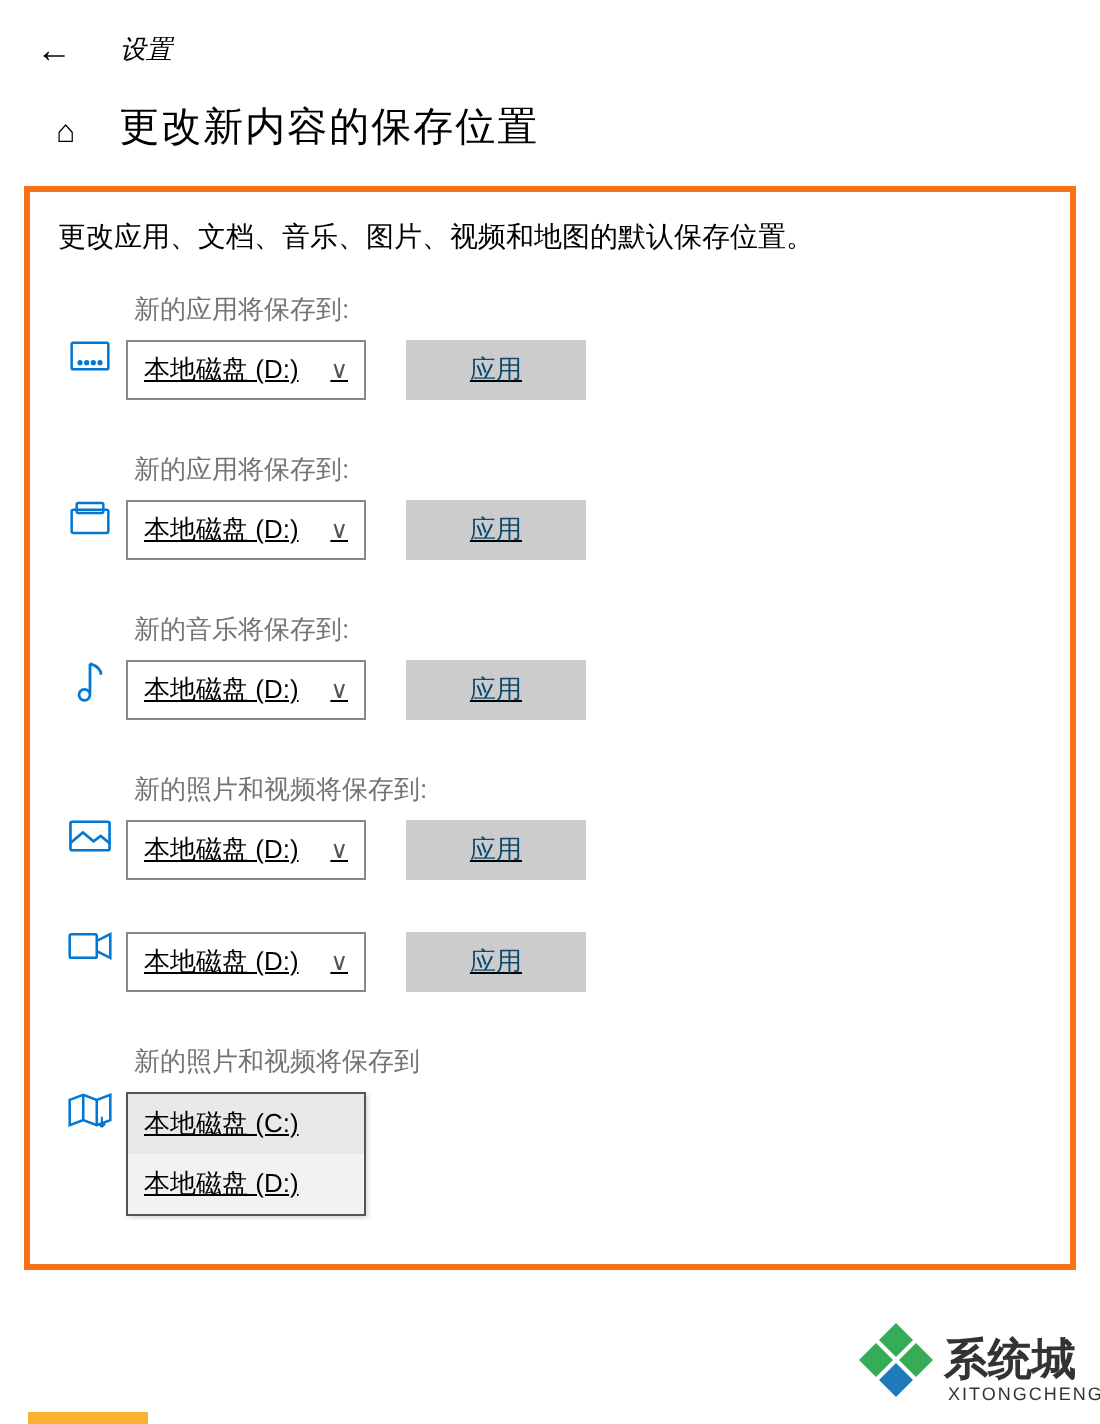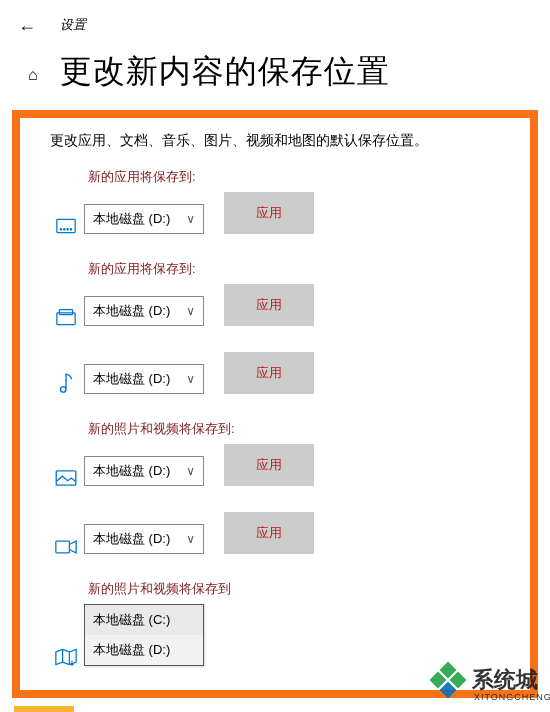--- a/index.html
+++ b/index.html
@@ -25,45 +25,46 @@
     margin-right: 24px;
     cursor: pointer;
   }
   .topbar-title { font-size: 13px; font-style: italic; }
   .heading-row {
     display: flex;
     align-items: center;
     padding: 10px 18px 8px 28px;
   }
   .home-icon { font-size: 16px; margin-right: 22px; margin-top:6px;}
-  .page-title { font-size: 32px; font-weight: 500; letter-spacing: 1px;}
+  .page-title { font-size: 20px; font-weight: 500; letter-spacing: 1px;}
   .red-box {
-    border: 8px solid #f97316;
+    border: 3px solid #f97316;
     margin: 8px 12px 0 12px;
-    padding: 14px 10px 20px 26px;
+    padding: 14px 10px 20px 10px;
     position: relative;
   }
   .subtitle {
     font-size: 14px;
     margin-bottom: 18px;
     padding-left: 4px;
   }
   .section {
     margin-bottom: 26px;
     margin-left: 2px;
   }
   .section-label {
     font-size: 13px;
-    color: #7f1d1d;
+    color: #737373;
     margin-bottom: 6px;
     margin-left: 40px;
   }
   .row {
     display: flex;
-    align-items: flex-end;
+    align-items: flex-start;
+    text-decoration: underline;
   }
   .row-icon {
     width: 36px;
     display: flex;
     justify-content: center;
     color: #0078d4;
   }
   .row-icon svg { stroke: #0078d4; }
   .select {
     border: 1px solid #888;
@@ -78,26 +79,26 @@
     position: relative;
   }
   .select .chev {
     margin-left: auto;
     font-size: 12px;
     color: #555;
   }
   .apply-btn {
     margin-left: 20px;
     width: 90px;
-    height: 42px;
+    height: 30px;
     background: #cccccc;
     border: none;
     font-size: 13px;
     cursor: pointer;
-    color: #b91c1c;
+    color: #0c4a6e;
   }
   .dropdown {
     border: 1px solid #555;
     background: #f0abfc;
     width: 120px;
     margin-top: 0;
     box-shadow: 1px 1px 2px rgba(0,0,0,0.15);
   }
   .dropdown-item {
     height: 30px;
@@ -192,20 +193,21 @@
       </span>
       <div class="select">
         <span>本地磁盘 (D:)</span>
         <span class="chev">∨</span>
       </div>
       <button class="apply-btn">应用</button>
     </div>
   </div>
 
   <div class="section">
+    <div class="section-label">新的音乐将保存到:</div>
     <div class="row">
       <span class="row-icon">
         <svg width="16" height="22" viewBox="0 0 16 24" fill="none" stroke-width="1.5">
             <path d="M8 2 v16"></path>
             <circle cx="5" cy="19" r="3"></circle>
             <path d="M8 2 Q14 4 14 8"></path>
           </svg>
       </span>
       <div class="select">
         <span>本地磁盘 (D:)</span>

